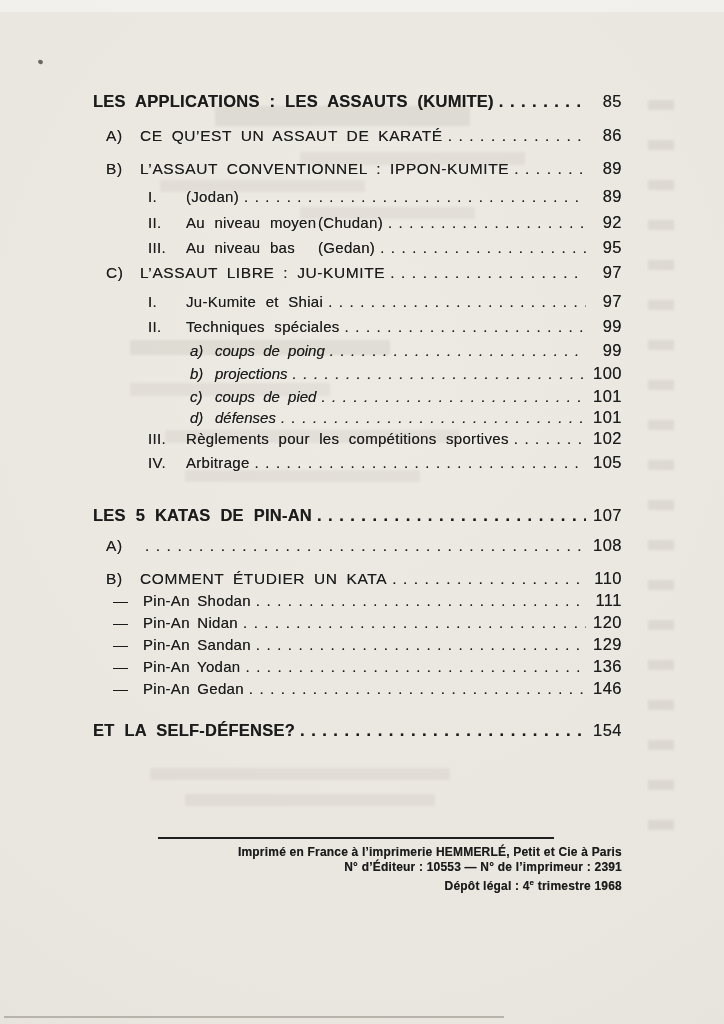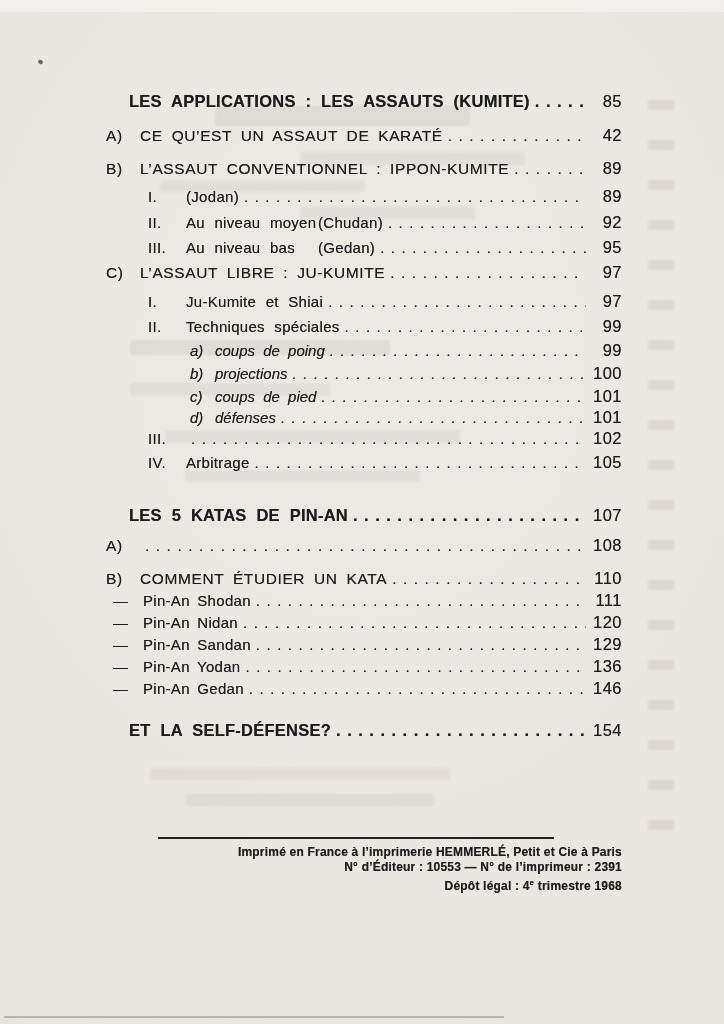--- a/index.html
+++ b/index.html
@@ -35,21 +35,21 @@
   .prefix{flex:none;}
   .label{flex:none;}
   .paren{flex:none;}
   .dots{
     flex:1 1 auto;min-width:0;overflow:hidden;white-space:nowrap;
     letter-spacing:6.5px;padding-left:5px;
   }
   .page-num{flex:none;min-width:36px;text-align:right;font-size:16.5px;
     font-style:normal;font-weight:400;letter-spacing:0.5px;}
 
-  .t-main{font-weight:700;font-size:16.5px;word-spacing:5px;letter-spacing:0.25px;margin-left:36px;}
+  .t-main{font-weight:700;font-size:16.5px;word-spacing:5px;letter-spacing:0.25px;}
   .t-alpha{font-size:15.5px;padding-left:13px;word-spacing:4px;letter-spacing:0.6px;}
   .t-alpha .prefix{width:34px;}
   .t-roman{font-size:15px;padding-left:55px;word-spacing:5px;letter-spacing:0.3px;}
   .t-roman .prefix{width:38px;}
   .t-italic{font-size:15px;padding-left:97px;font-style:italic;word-spacing:4px;}
   .t-italic .prefix{width:25px;}
   .t-dash{font-size:15px;padding-left:20px;word-spacing:3px;letter-spacing:0.3px;}
   .t-dash .prefix{width:30px;}
   .has-paren .label{width:132px;}
 
@@ -104,21 +104,21 @@
   <div id="toc">
       <div class="row t-main" style="top: 92px;">
         <span class="label">LES APPLICATIONS : LES ASSAUTS (KUMITE)</span>
         <span class="dots">................................................................................</span>
         <span class="page-num">85</span>
       </div>
       <div class="row t-alpha" style="top: 126px;">
         <span class="prefix">A)</span>
         <span class="label">CE QU’EST UN ASSAUT DE KARATÉ</span>
         <span class="dots">................................................................................</span>
-        <span class="page-num">42</span>
+        <span class="page-num">86</span>
       </div>
       <div class="row t-alpha" style="top: 159px;">
         <span class="prefix">B)</span>
         <span class="label">L’ASSAUT CONVENTIONNEL : IPPON-KUMITE</span>
         <span class="dots">................................................................................</span>
         <span class="page-num">89</span>
       </div>
       <div class="row t-roman has-paren" style="top: 187px;">
         <span class="prefix">I.</span>
         <span class="paren">(Jodan)</span>
@@ -176,20 +176,21 @@
         <span class="page-num">101</span>
       </div>
       <div class="row t-italic" style="top: 408px;">
         <span class="prefix">d)</span>
         <span class="label">défenses</span>
         <span class="dots">................................................................................</span>
         <span class="page-num">101</span>
       </div>
       <div class="row t-roman" style="top: 429px;">
         <span class="prefix">III.</span>
+        <span class="label">Règlements pour les compétitions sportives</span>
         <span class="dots">................................................................................</span>
         <span class="page-num">102</span>
       </div>
       <div class="row t-roman" style="top: 453px;">
         <span class="prefix">IV.</span>
         <span class="label">Arbitrage</span>
         <span class="dots">................................................................................</span>
         <span class="page-num">105</span>
       </div>
       <div class="row t-main" style="top: 506px;">

